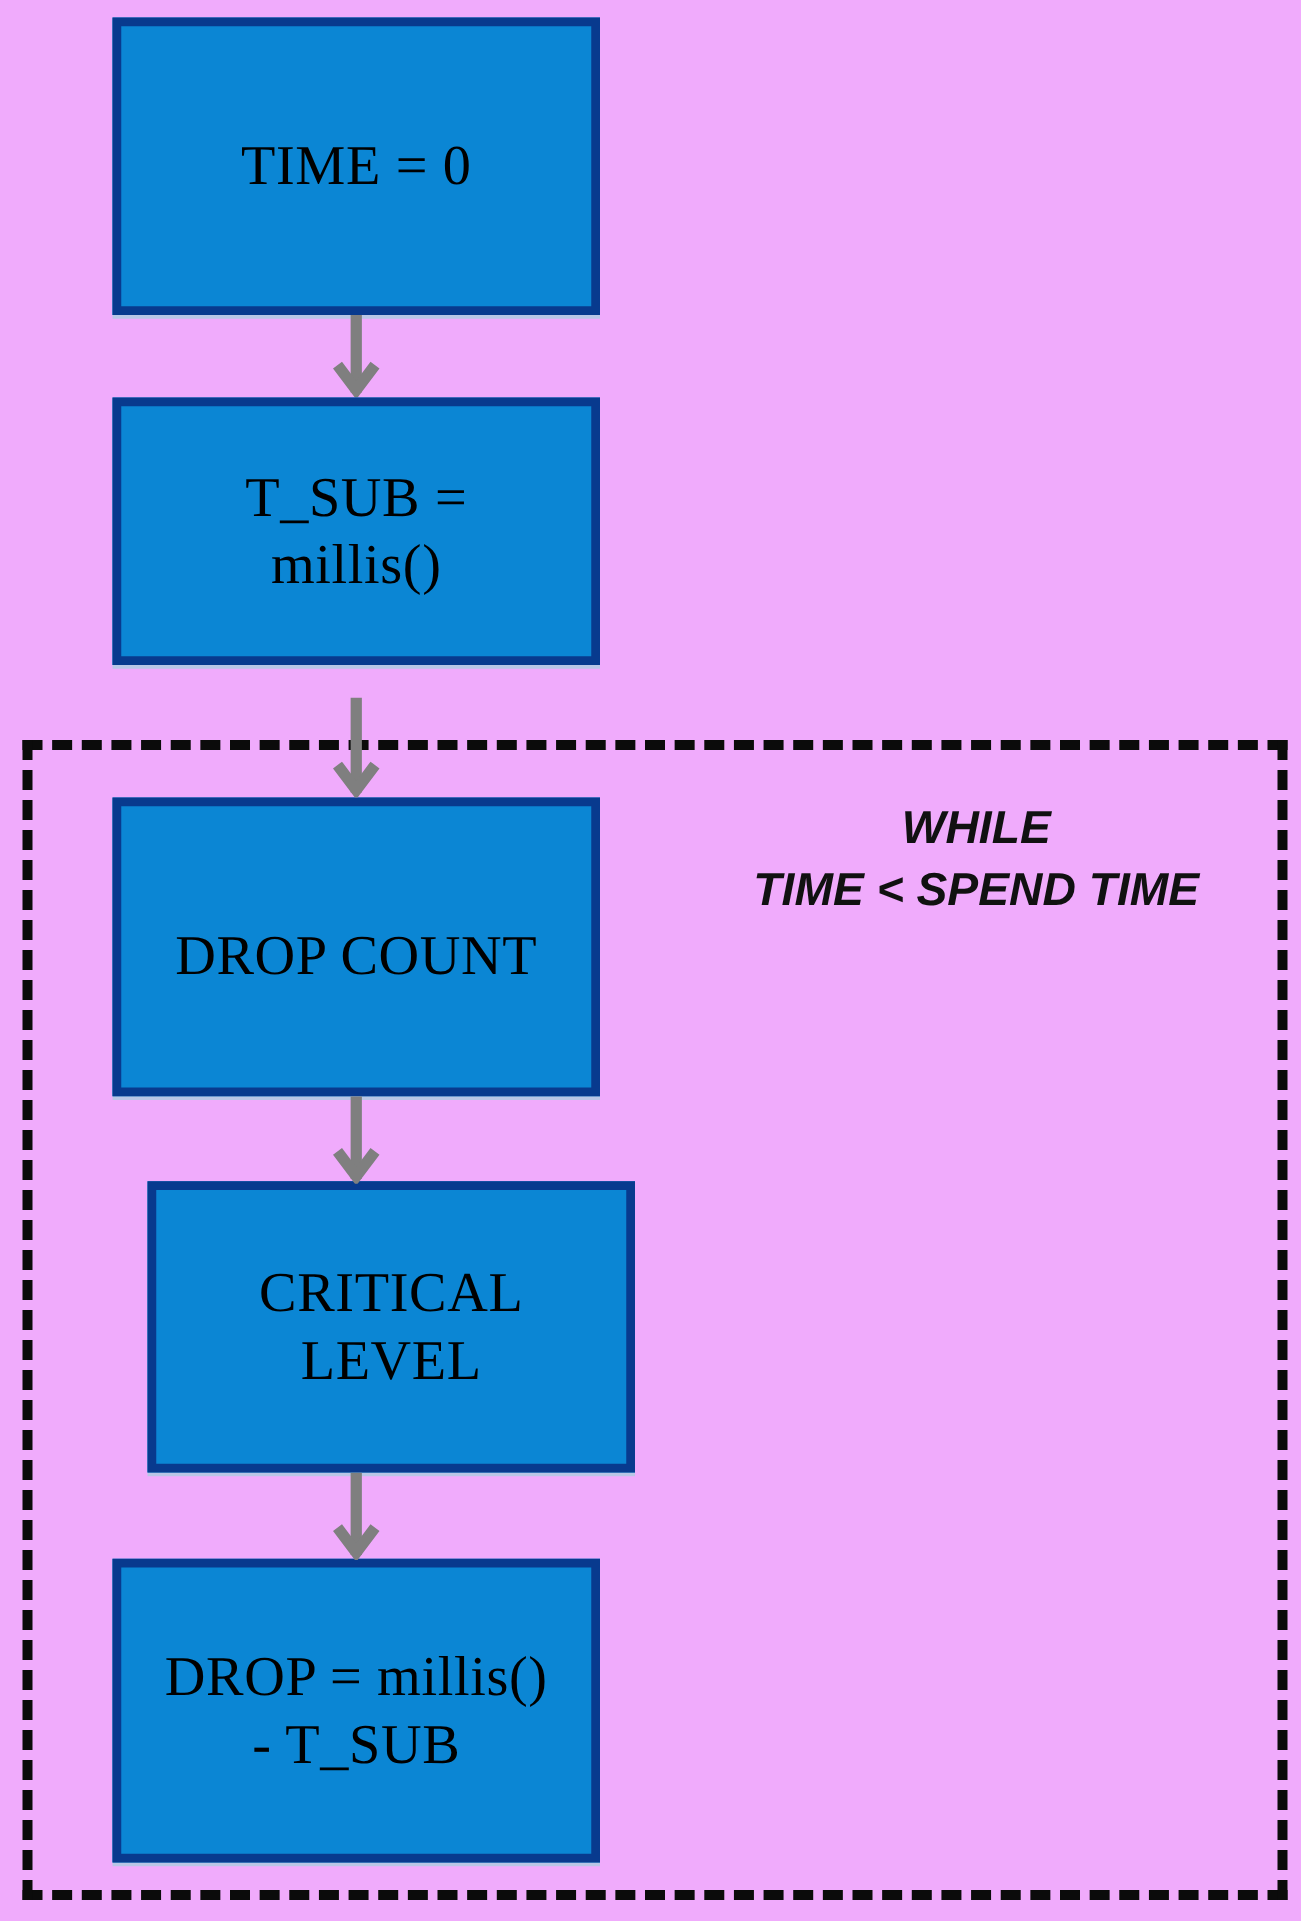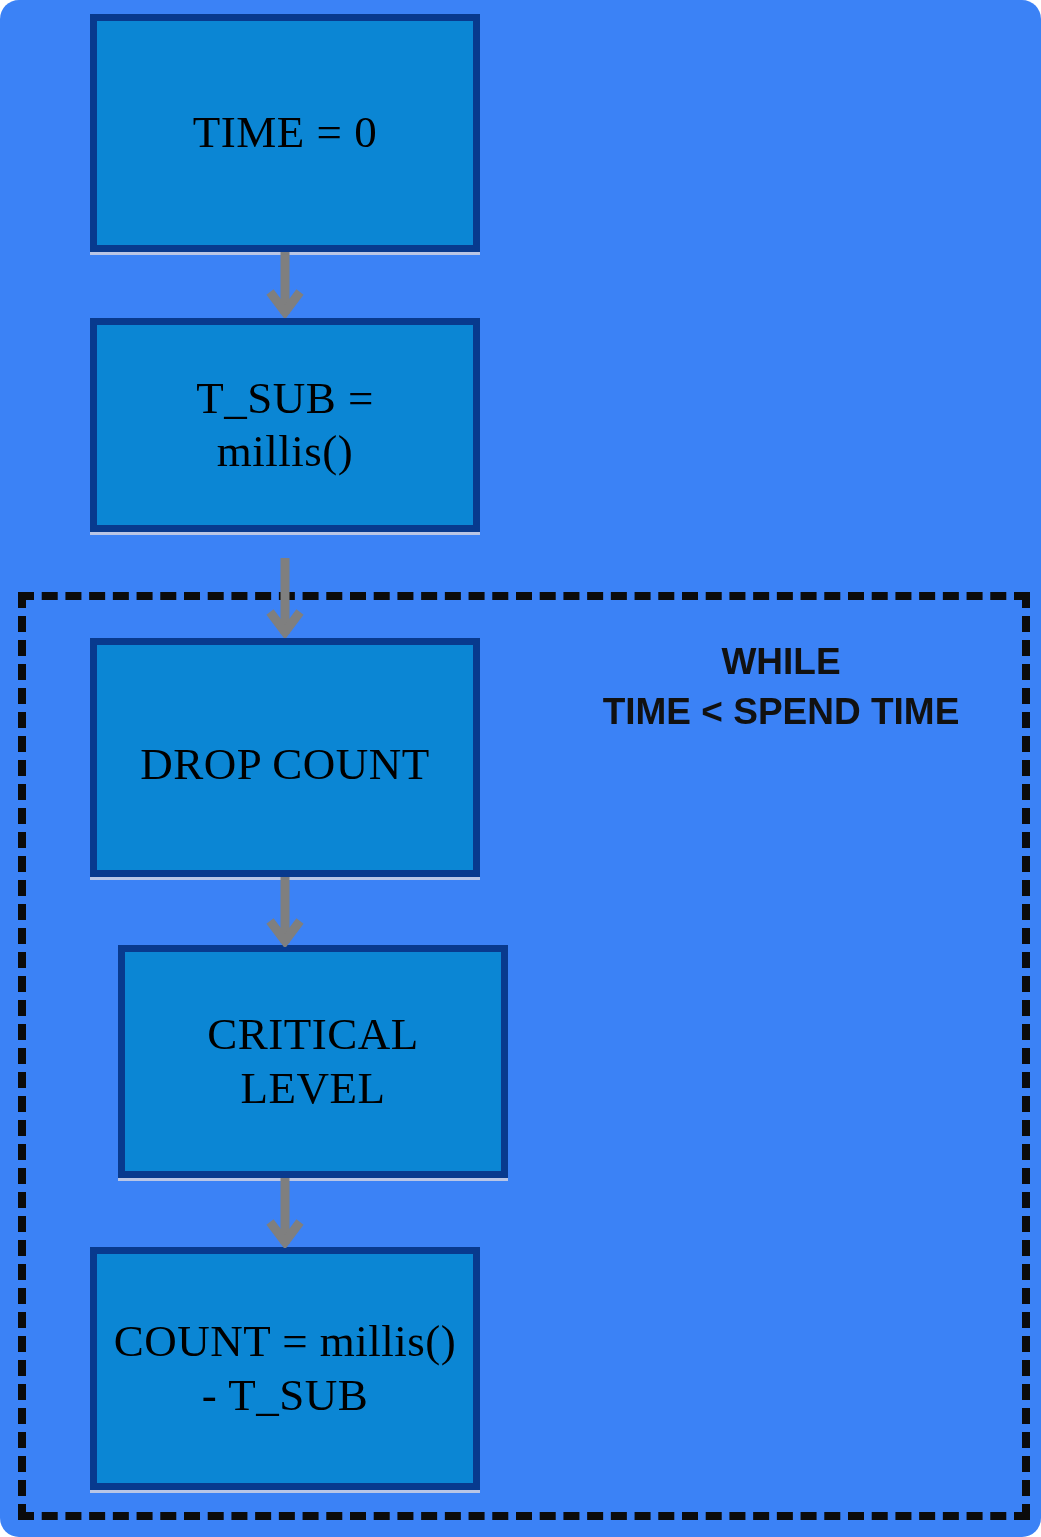--- a/index.html
+++ b/index.html
@@ -7,23 +7,22 @@
     padding: 0;
     background: #ffffff;
   }
   body {
     font-family: "Liberation Serif", serif;
   }
   #canvas {
     position: relative;
     width: 1041px;
     height: 1537px;
-    background: #3b82f6;
+    background: #f0abfc;
     overflow: hidden;
-    border-radius: 19px;
   }
 
   
   .proc-box {
     position: absolute;
     box-sizing: border-box;
     background: #0b86d4;
     border: 7px solid #083a8e;
     display: flex;
     align-items: center;
@@ -63,20 +62,21 @@
   
   .loop-label {
     position: absolute;
     font-family: "Liberation Sans", sans-serif;
     font-weight: bold;
     font-size: 37px;
     line-height: 1.35;
     color: #111111;
     text-align: center;
     white-space: pre-line;
+    font-style: italic;
   }
 </style>
 </head>
 <body>
 
 <div id="canvas">
 
   <div class="proc-box" style="left:90px; top:14px; width:390px; height:238px;">
     <span class="label">TIME = 0</span>
   </div>
@@ -122,17 +122,17 @@
   </div>
 
   <div class="arrow" style="left:265px; top:1178px; height:70px; z-index:3;">
     <svg width="40" height="70" viewBox="0 0 40 70" aria-hidden="true">
       <line x1="20" y1="0" x2="20" y2="66" stroke="#7f7f7f" stroke-width="9"></line>
       <polyline points="5,44 20,64 35,44" fill="none" stroke="#7f7f7f" stroke-width="9" stroke-linecap="butt" stroke-linejoin="miter"></polyline>
     </svg>
   </div>
 
   <div class="proc-box" style="left:90px; top:1247px; width:390px; height:243px; z-index:2;">
-    <span class="label">COUNT = millis()
+    <span class="label">DROP = millis()
 - T_SUB</span>
   </div>
 
 </div>
 
 </body></html>

